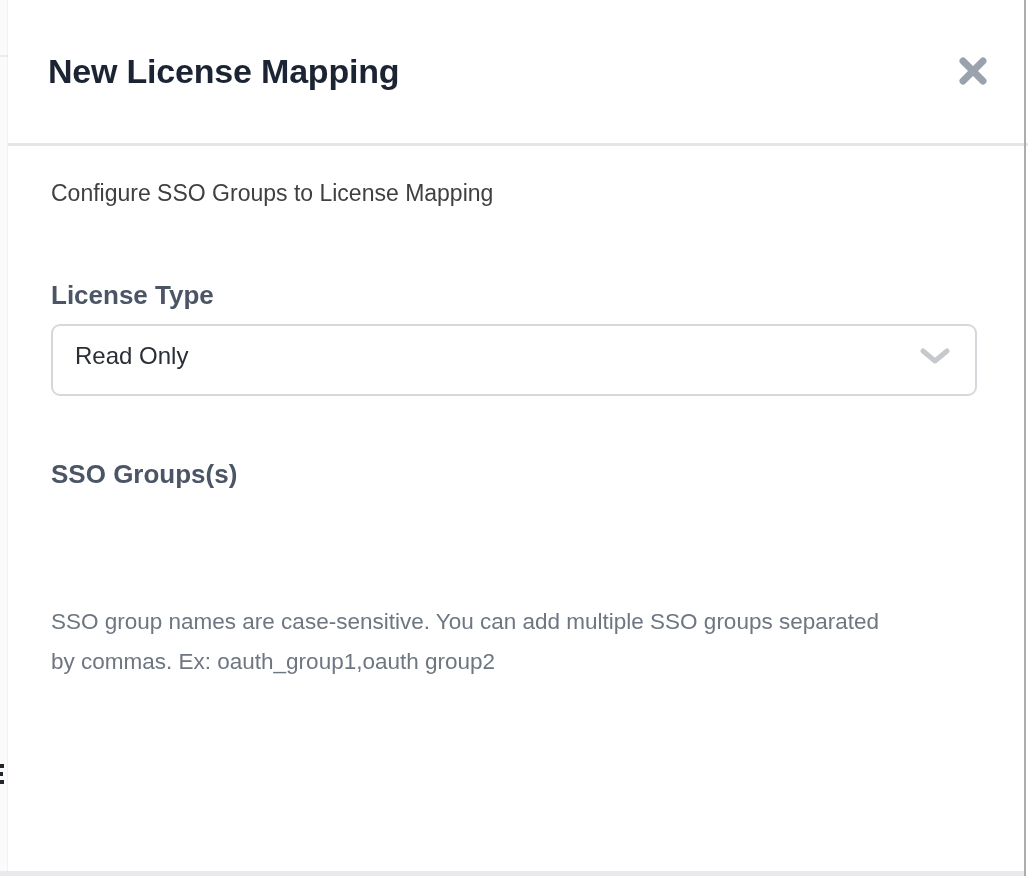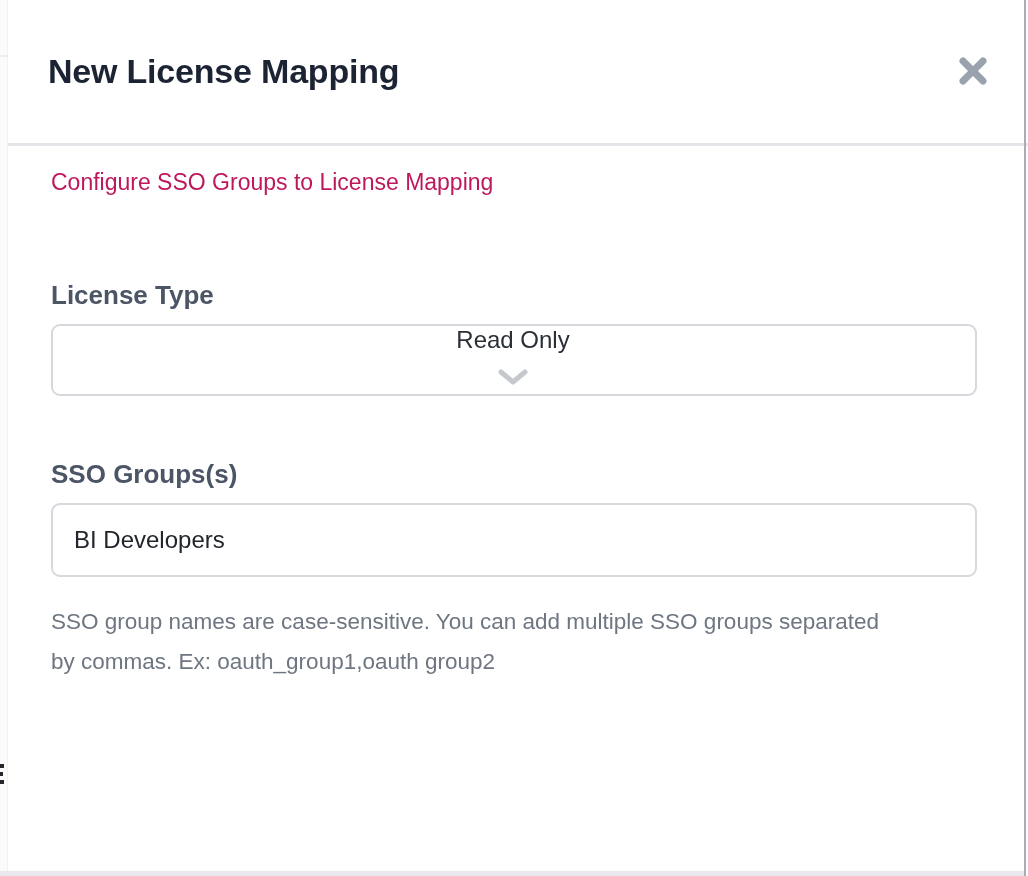--- a/index.html
+++ b/index.html
@@ -39,36 +39,36 @@
     background: transparent; border: none; cursor: pointer;
     display: flex; align-items: center; justify-content: center;
   }
 
   .header-divider {
     position: absolute; left: 0; top: 143px; width: 1025px; height: 3px;
     background: #e5e5ea;
   }
 
   .modal-subtitle {
-    position: absolute; left: 43px; top: 169px;
-    font-size: 23px; color: #be185d;
+    position: absolute; left: 43px; top: 180px;
+    font-size: 23px; color: #404040;
   }
 
   .field-label {
     position: absolute; left: 43px;
     font-size: 26px; font-weight: 700; color: #4b5565;
   }
   .label-license { top: 280px; }
   .label-sso { top: 459px; }
 
   .select-control {
     position: absolute; left: 43px; top: 324px; width: 926px; height: 72px;
     border: 2px solid #d5d8dc; border-radius: 9px; background: #ffffff;
     display: flex; align-items: center; justify-content: space-between;
-    padding: 0 24px 8px 22px; cursor: pointer; flex-direction: column;
+    padding: 0 24px 8px 22px; cursor: pointer;
   }
   .select-value { font-size: 24px; color: #2a2e35; }
 
   .text-input {
     position: absolute; left: 43px; top: 503px; width: 926px; height: 74px;
     border: 2px solid #d5d8dc; border-radius: 9px; background: #ffffff;
     padding: 0 21px; font-size: 24px; color: #22262c;
     font-family: "Liberation Sans", sans-serif; outline: none;
   }
 
@@ -118,21 +118,20 @@
       <span class="select-value">Read Only</span>
       <span style="display:flex">
         <svg width="32" height="18" viewBox="0 0 32 18">
           <polyline points="4,4 16,14 28,4" fill="none" stroke="#c5c8cd" stroke-width="5" stroke-linecap="round" stroke-linejoin="round"></polyline>
         </svg>
       </span>
     </div>
 
     <div class="field-label label-sso">SSO Groups(s)</div>
 
-    <input type="text" class="text-input" value="BI Developers" style="">
 
     <div class="help-text">SSO group names are case-sensitive. You can add multiple SSO groups separated by commas. Ex: oauth_group1,oauth group2</div>
 
   </div>
 
   <div class="right-edge"></div>
   <div class="bottom-strip"></div>
 
 </div>
 

